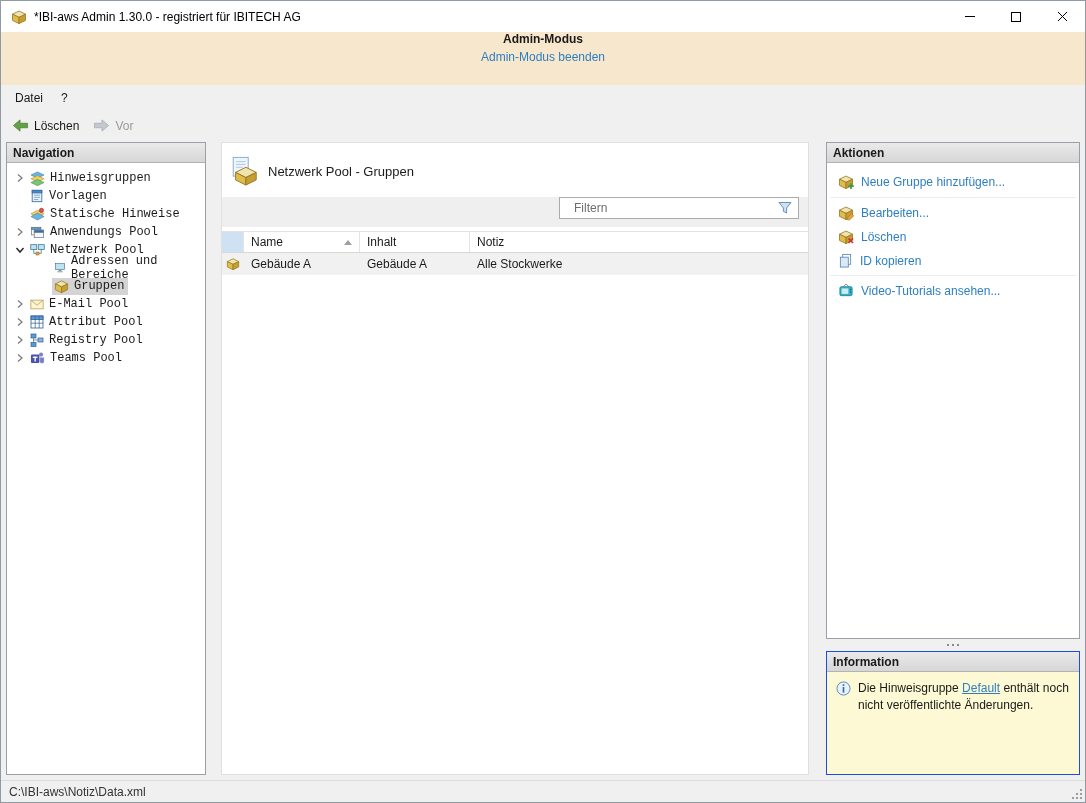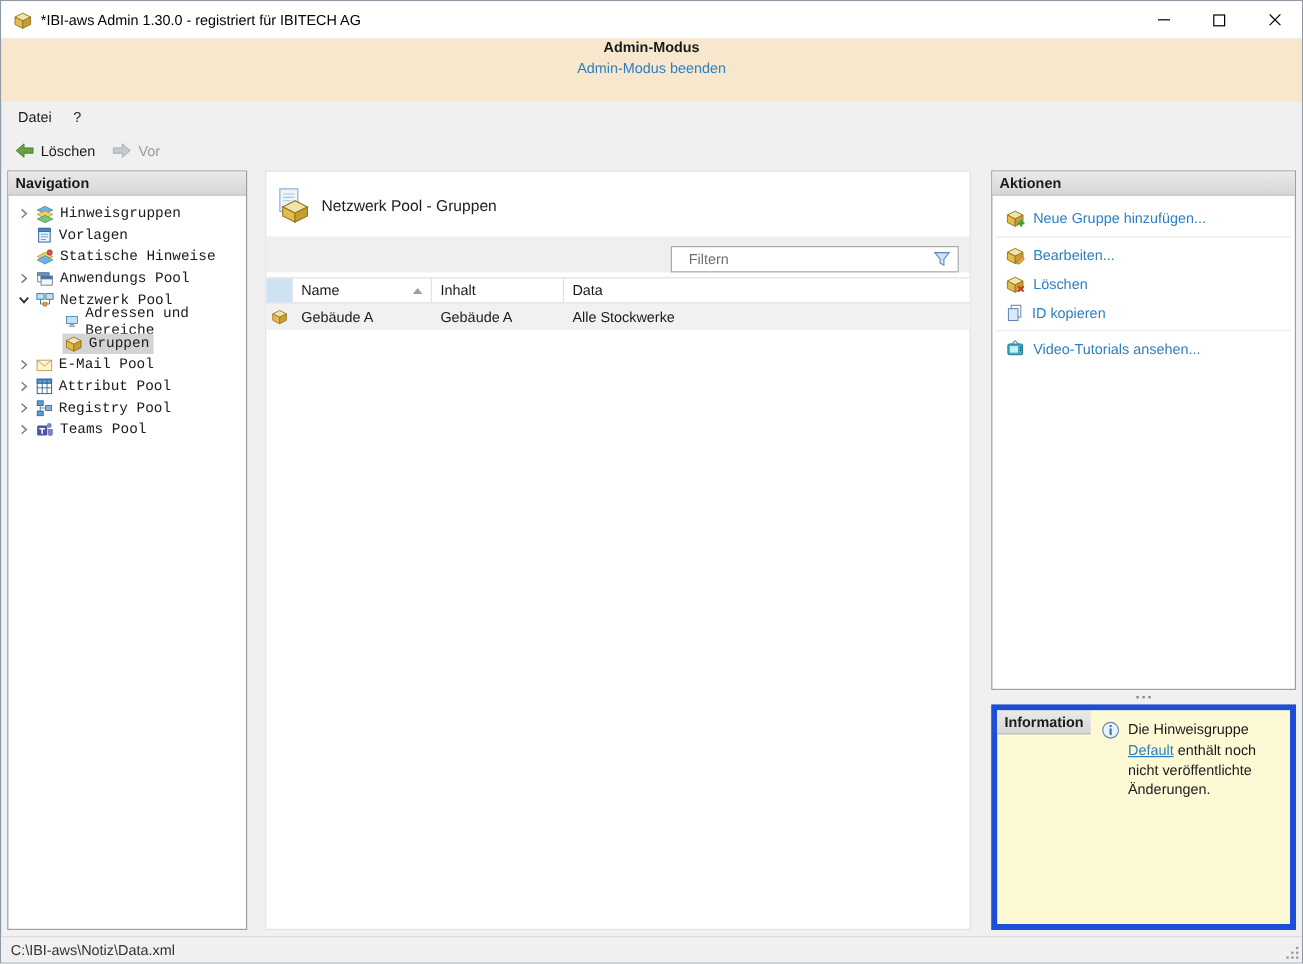--- a/index.html
+++ b/index.html
@@ -43,21 +43,21 @@
   .tree-row { height: 18px; display: flex; align-items: center; font-family: Liberation Mono, monospace; }
   .tw { width: 16px; flex: none; margin-left: 5px; display: flex; justify-content: center; align-items: center; }
   .tree-child .tw { margin-left: 29px; }
   .node { display: flex; align-items: center; gap: 5px; padding: 1px 4px 1px 2px; }
   .node.selected { background: #d4d4d4; }
 
   
   .center-panel { flex: 1; min-width: 0; margin: 0 17px 0 15px; background: #fff; border: 1px solid #e0e0e0; display: flex; flex-direction: column; }
   .page-header { display: flex; align-items: center; gap: 9px; padding: 13px 8px 11px 7px; }
   .page-title { font-size: 13px; color: #1b1b1b; }
-  .filter-strip { height: 30px; flex: none; background: #efefef; display: flex; align-items: flex-end; justify-content: flex-end; padding: 0 9px; }
+  .filter-strip { height: 30px; flex: none; background: #efefef; display: flex; align-items: flex-start; justify-content: flex-end; padding: 0 9px; }
   .filter-box { width: 240px; height: 22px; background: #fff; border: 1px solid #ababab; display: flex; align-items: center; padding-right: 5px; }
   .filter-box input { border: 0; outline: 0; flex: 1; min-width: 0; font: inherit; padding: 0 0 0 14px; background: transparent; }
   .filter-box input::placeholder { color: #6e6e6e; opacity: 1; }
   .grid { margin-top: 4px; }
   .grid-header { display: flex; height: 22px; border-top: 1px solid #e2e2e2; border-bottom: 1px solid #d8d8d8; background: #fff; }
   .gh { display: flex; align-items: center; padding: 0 7px; border-right: 1px solid #e4e4e4; }
   .gh-icon { width: 22px; padding: 0; background: #cfe2f3; }
   .gh-name { width: 116px; }
   .gh-inhalt { width: 110px; }
   .gh-notiz { flex: 1; border-right: none; }
@@ -71,21 +71,21 @@
 
   
   .right-panel { width: 254px; flex: none; display: flex; flex-direction: column; }
   .actions-panel { flex: 1; min-height: 0; background: #fff; border: 1px solid #9aa0a8; display: flex; flex-direction: column; }
   .actions-list { padding: 7px 0; }
   .action-item { display: flex; align-items: center; gap: 7px; padding: 4px 11px; color: #2e7fc2; cursor: pointer; }
   .action-sep { border-top: 1px solid #ececec; margin: 3px 3px; }
   .splitter { height: 12px; flex: none; display: flex; align-items: center; justify-content: center; cursor: row-resize; }
   .splitter-dots { display: flex; gap: 3px; }
   .splitter-dots i { width: 2px; height: 2px; background: #8a8a8a; display: block; }
-  .info-panel { height: 188px; flex: none; border: 5px solid #1d4ed8; display: flex; background: #fcf9d4; }
+  .info-panel { height: 124px; flex: none; border: 1px solid #1d4ed8; display: flex; flex-direction: column; background: #fcf9d4; }
   .info-body { flex: 1; background: #fcf9d4; padding: 8px 9px; display: flex; gap: 7px; align-items: flex-start; line-height: 1.4; }
   .info-link { color: #2e7fc2; text-decoration: underline; cursor: pointer; }
 
   
   .statusbar { height: 22px; flex: none; background: #f0f0f0; border-top: 1px solid #dcdcdc; display: flex; align-items: center; padding: 0 8px; position: relative; color: #333; }
   .grip { position: absolute; right: 2px; bottom: 2px; display: block; }
 
   svg { display: block; }
 </style>
 </head>
@@ -346,21 +346,21 @@
         <div class="grid-header">
           <div class="gh gh-icon"></div>
           <div class="gh gh-name">
             <span>Name</span>
             <span class="sort-asc"></span>
           </div>
           <div class="gh gh-inhalt">
             <span>Inhalt</span>
           </div>
           <div class="gh gh-notiz">
-            <span>Data</span>
+            <span>Notiz</span>
           </div>
         </div>
 
         <div class="grid-row">
           <div class="gc gc-icon">
             <svg width="14" height="14" viewBox="0 0 16 16">
               <polygon points="1.5,5.2 8,2 14.5,5.2 8,8.4" fill="#f0e3ae" stroke="#97781f" stroke-width="0.8"></polygon>
               <polygon points="1.5,5.2 8,8.4 8,14.6 1.5,11.4" fill="#e2bb4d" stroke="#97781f" stroke-width="0.8"></polygon>
               <polygon points="14.5,5.2 8,8.4 8,14.6 14.5,11.4" fill="#c79e33" stroke="#97781f" stroke-width="0.8"></polygon>
             </svg>

